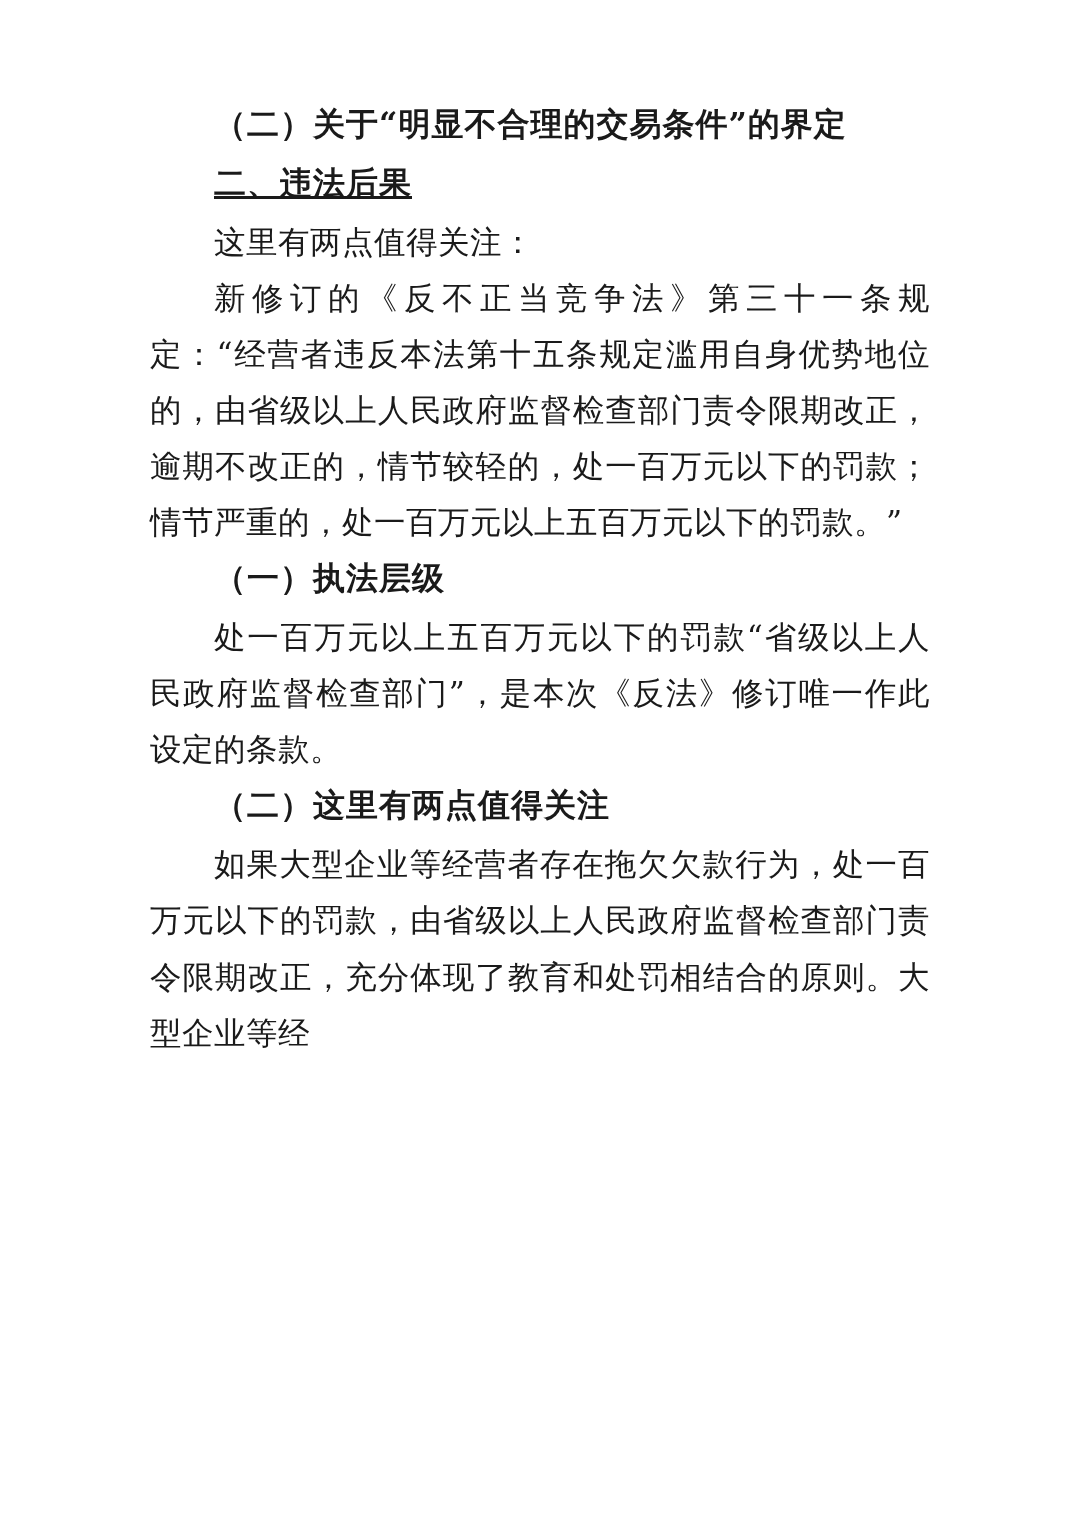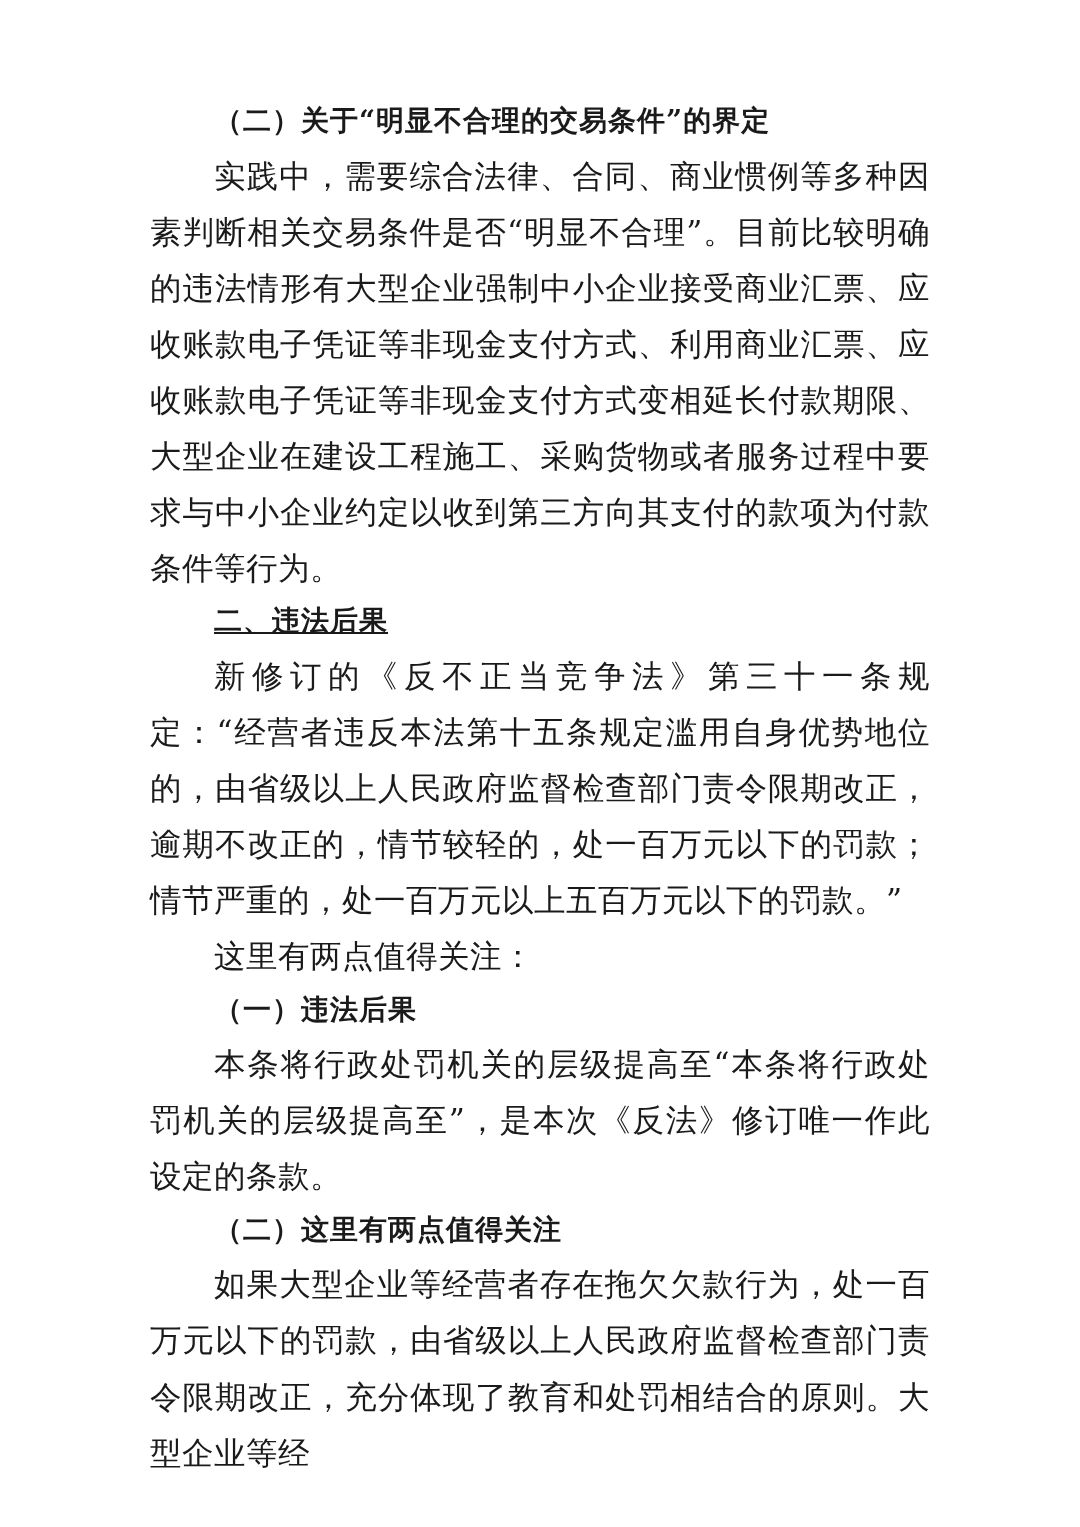--- a/index.html
+++ b/index.html
@@ -23,21 +23,21 @@
   }
   .doc-body {
     font-size: 31.5px;
     line-height: 1.78;
     letter-spacing: 0.5px;
     text-align: justify;
     text-justify: inter-ideograph;
   }
   .heading {
     font-weight: 700;
-    font-size: 28px;
+    font-size: 32px;
     line-height: 1.78;
     margin: 0 0 2px 0;
     text-indent: 64px;
     letter-spacing: 1px;
   }
   .heading.h-main {
     text-indent: 64px;
     text-decoration: underline;
   }
   p.para {
@@ -46,30 +46,29 @@
   }
 </style>
 </head>
 <body>
 
 <div class="page">
   <div class="doc-body">
 
     <div class="heading">（二）关于“明显不合理的交易条件”的界定</div>
 
-    <p class="para">实践中，需要综合法律、合同、商业惯例等多种因素判断相关交易条件是否“明显不合理”。目前比较明确的违法情形有大型企业强制中小企业接受商业汇票、应收账款电子凭证等非现金支付方式、利用商业汇票、应收账款电子凭证等非现金支付方式变相延长付款期限、大型企业在建设工程施工、采购货物或者服务过程中要求与中小企业约定以收到第三方向其支付的款项为付款条件等行为。</p>
 
     <div class="heading h-main">二、违法后果</div>
 
+    <p class="para">这里有两点值得关注：</p>
+
     <p class="para">新修订的《反不正当竞争法》第三十一条规定：“经营者违反本法第十五条规定滥用自身优势地位的，由省级以上人民政府监督检查部门责令限期改正，逾期不改正的，情节较轻的，处一百万元以下的罚款；情节严重的，处一百万元以上五百万元以下的罚款。”</p>
 
-    <p class="para">这里有两点值得关注：</p>
+    <div class="heading">（一）执法层级</div>
 
-    <div class="heading">（一）违法后果</div>
-
-    <p class="para">本条将行政处罚机关的层级提高至“本条将行政处罚机关的层级提高至”，是本次《反法》修订唯一作此设定的条款。</p>
+    <p class="para">处一百万元以上五百万元以下的罚款“省级以上人民政府监督检查部门”，是本次《反法》修订唯一作此设定的条款。</p>
 
     <div class="heading">（二）这里有两点值得关注</div>
 
     <p class="para">如果大型企业等经营者存在拖欠欠款行为，处一百万元以下的罚款，由省级以上人民政府监督检查部门责令限期改正，充分体现了教育和处罚相结合的原则。大型企业等经</p>
 
   </div>
 </div>
 
 </body></html>

